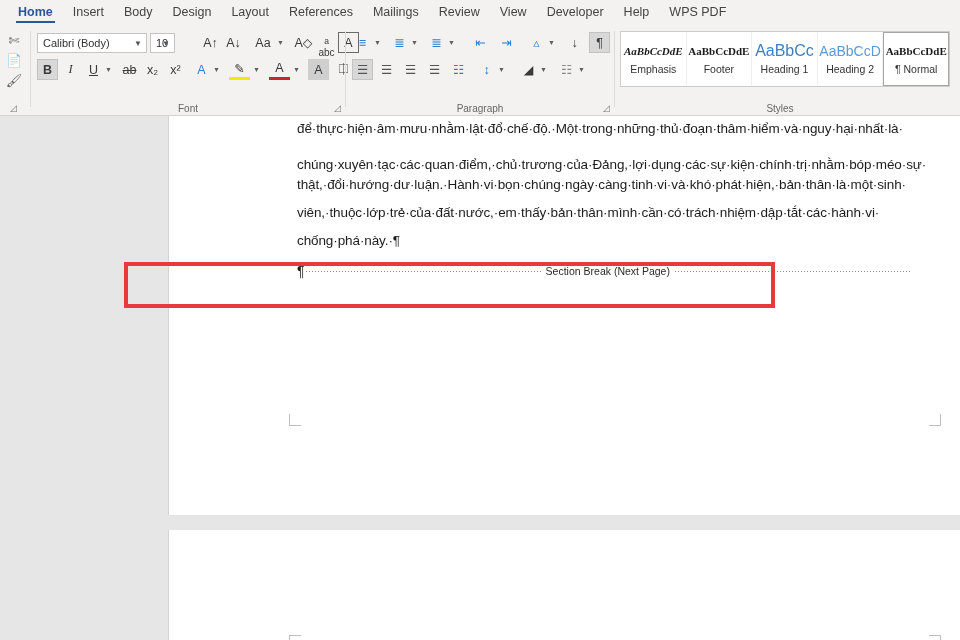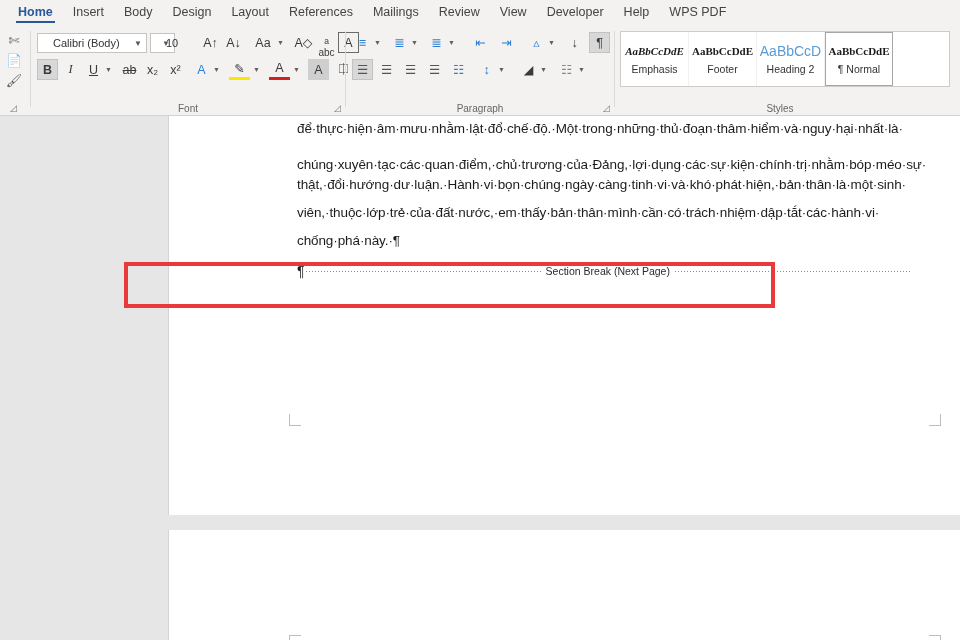--- a/index.html
+++ b/index.html
@@ -79,21 +79,21 @@
   
   .grp-font { left: 31px; width: 314px; }
   .combo {
     position: absolute;
     background: #ffffff;
     border: 1px solid #c6c4c2;
     height: 20px;
     display: flex; align-items: center;
     font-size: 11px;
     color: #333;
-    padding-left: 15px;
+    padding-left: 5px;
   }
   .combo .caret {
     position: absolute; right: 4px;
     font-size: 8px; color: #555;
   }
   .btn {
     position: absolute;
     width: 21px; height: 21px;
     display: flex; align-items: center; justify-content: center;
     font-size: 12.5px;
@@ -318,20 +318,24 @@
     <div class="style-gal" style="width:330px;">
       <div class="style-item">
         <div class="style-preview sp-emph">AaBbCcDdE</div>
         <div class="style-name">Emphasis</div>
       </div>
       <div class="style-item">
         <div class="style-preview sp-footer">AaBbCcDdE</div>
         <div class="style-name">Footer</div>
       </div>
       <div class="style-item">
+        <div class="style-preview sp-h1">AaBbCc</div>
+        <div class="style-name">Heading 1</div>
+      </div>
+      <div class="style-item">
         <div class="style-preview sp-h2">AaBbCcD</div>
         <div class="style-name">Heading 2</div>
       </div>
       <div class="style-item sel">
         <div class="style-preview sp-normal">AaBbCcDdE</div>
         <div class="style-name">¶ Normal</div>
       </div>
     </div>
     <div class="group-label" style="width:330px;">Styles</div>
   </div>

